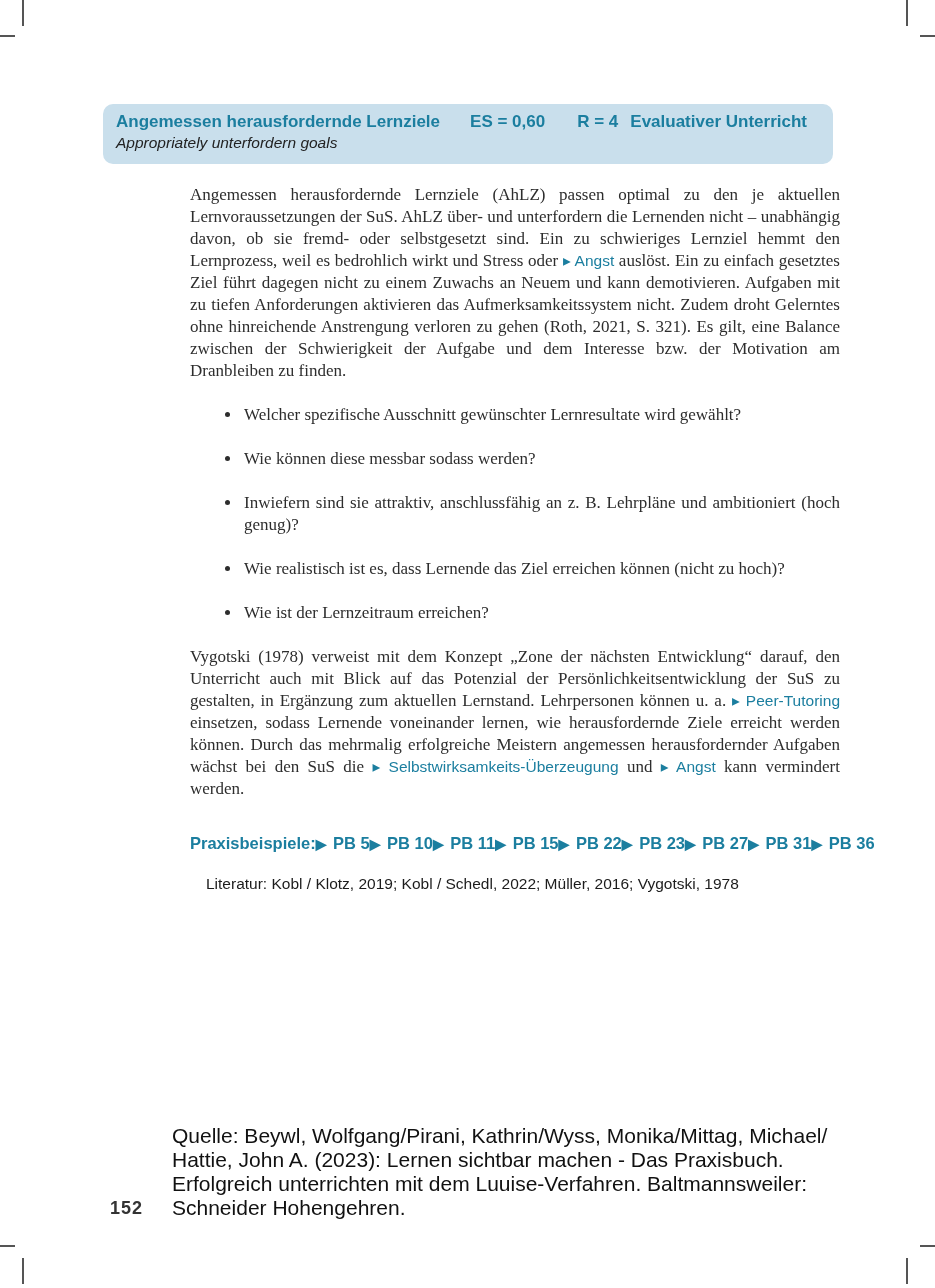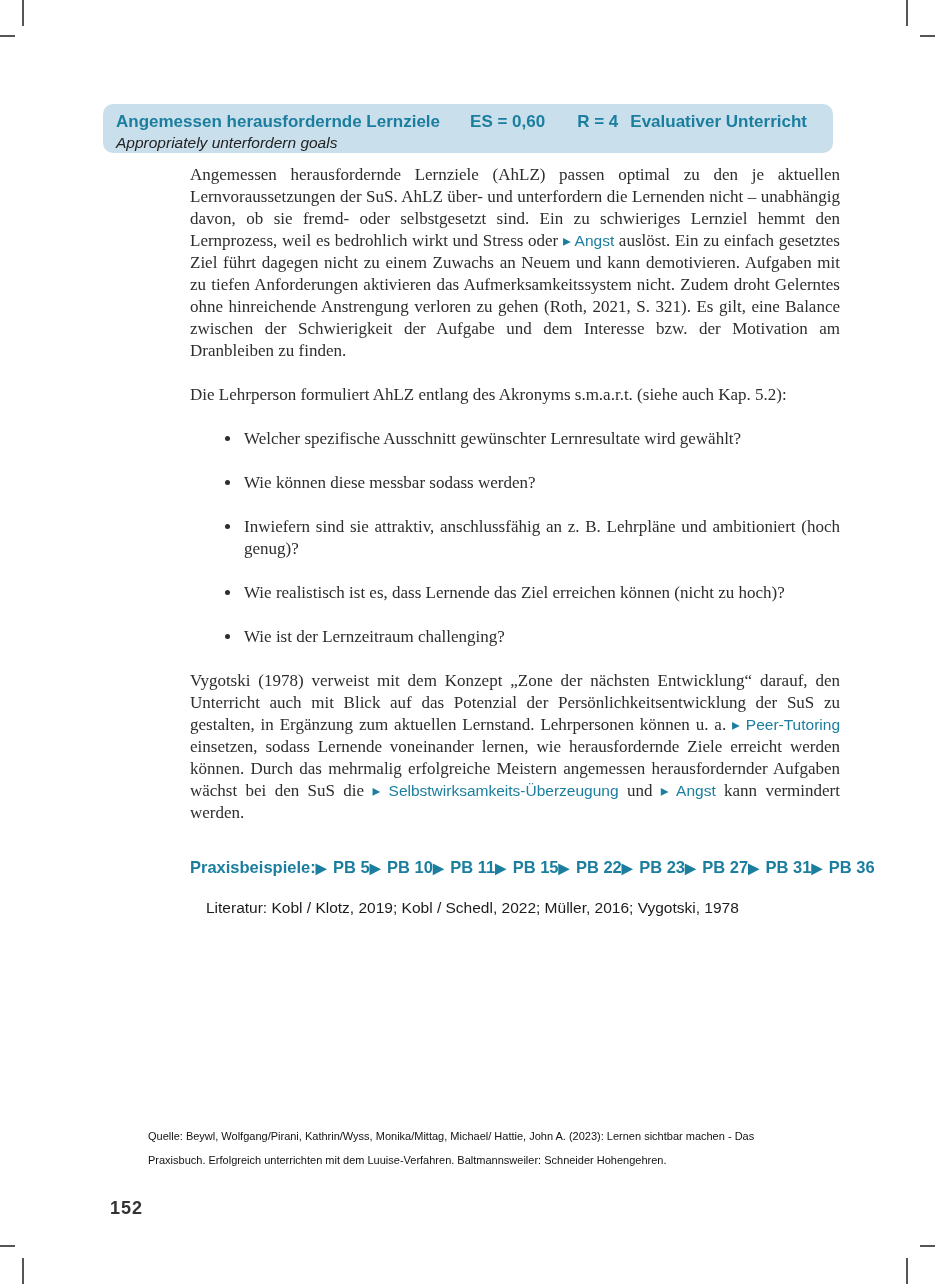--- a/index.html
+++ b/index.html
@@ -19,41 +19,41 @@
   .tl-h{left:0;top:35px;}
   .tr-v{left:906px;top:0;}
   .tr-h{right:0;top:35px;}
   .bl-h{left:0;top:1245px;}
   .bl-v{left:22px;top:1258px;height:30px;}
   .br-h{right:0;top:1245px;}
   .br-v{left:906px;top:1258px;height:30px;}
 
   
   .header-box{
-    position:absolute;left:103px;top:104px;width:730px;height:49px;
+    position:absolute;left:103px;top:104px;width:730px;height:60px;
     background:#c9dfec;border-radius:10px;
     box-sizing:border-box;padding:7px 14px 0 13px;
     font-family:"Liberation Sans", sans-serif;
   }
   .header-line1{
     display:flex;align-items:baseline;
     font-weight:bold;font-size:17px;line-height:21px;
     color:#1b7e9f;white-space:nowrap;
   }
   .h-title{margin-right:30px;}
   .h-es{margin-right:32px;}
   .h-r{margin-right:12px;}
   .header-line2{
     font-style:italic;font-size:15.5px;line-height:21px;color:#222;
     font-weight:500;
   }
 
   
   .body-col{
-    position:absolute;left:190px;top:164px;width:650px;
+    position:absolute;left:190px;top:184px;width:650px;
     font-size:17px;line-height:22px;
   }
   .para{margin:0 0 22px 0;text-align:justify;}
   .xref{
     color:#1b7e9f;text-decoration:none;cursor:pointer;
     font-family:"Liberation Sans", sans-serif;font-size:15.5px;
   }
   ul.bullets{
     list-style:disc outside;margin:0 0 22px 0;padding:0 0 0 52px;
   }
@@ -71,23 +71,23 @@
   .pb-item{white-space:nowrap;margin-left:0;cursor:pointer;}
   .pb-arrow{font-size:14px;letter-spacing:2px;}
   .literatur{
     margin:16px;
     font-family:"Liberation Sans", sans-serif;
     font-size:15.5px;line-height:22px;color:#1c1c1c;font-weight:normal;
   }
 
   
   .quelle{
-    position:absolute;left:148px;top:1124px;width:660px;
+    position:absolute;left:172px;top:1124px;width:660px;
     font-family:"Liberation Sans", sans-serif;
-    font-size:11px;line-height:24px;color:#111;
+    font-size:21px;line-height:24px;color:#111;
   }
   .pagenum{
     position:absolute;left:110px;top:1198px;
     font-family:"Liberation Sans", sans-serif;
     font-weight:bold;font-size:18px;color:#333;letter-spacing:1px;
   }
 </style>
 </head>
 <body>
 
@@ -109,28 +109,27 @@
       <span class="h-r">R = 4</span>
       <span class="h-cat">Evaluativer Unterricht</span>
     </div>
     <div class="header-line2">Appropriately unterfordern goals</div>
   </div>
 
   <div class="body-col">
 
     <p class="para"><span>Angemessen herausfordernde Lernziele (AhLZ) passen optimal zu den je aktuellen Lernvoraussetzungen der SuS. AhLZ über- und unterfordern die Lernenden nicht – unabhängig davon, ob sie fremd- oder selbstgesetzt sind. Ein zu schwieriges Lernziel hemmt den Lernprozess, weil es bedrohlich wirkt und Stress oder </span><a class="xref">▸ Angst</a><span> auslöst. Ein zu einfach gesetztes Ziel führt dagegen nicht zu einem Zuwachs an Neuem und kann demotivieren. Aufgaben mit zu tiefen Anforderungen aktivieren das Aufmerksamkeitssystem nicht. Zudem droht Gelerntes ohne hinreichende Anstrengung verloren zu gehen (Roth, 2021, S. 321). Es gilt, eine Balance zwischen der Schwierigkeit der Aufgabe und dem Interesse bzw. der Motivation am Dranbleiben zu finden.</span></p>
 
-    <p class="para">Die Lehrperson formuliert AhLZ entlang des Akronyms s.m.a.r.t. (siehe auch Kap. 5.2):</p>
 
     <ul class="bullets">
       <li>Welcher spezifische Ausschnitt gewünschter Lernresultate wird gewählt?</li>
       <li>Wie können diese messbar sodass werden?</li>
       <li>Inwiefern sind sie attraktiv, anschlussfähig an z. B. Lehrpläne und ambitioniert (hoch genug)?</li>
       <li>Wie realistisch ist es, dass Lernende das Ziel erreichen können (nicht zu hoch)?</li>
-      <li>Wie ist der Lernzeitraum challenging?</li>
+      <li>Wie ist der Lernzeitraum erreichen?</li>
     </ul>
 
 
     <p class="para"><span>Vygotski (1978) verweist mit dem Konzept „Zone der nächsten Entwicklung“ darauf, den Unterricht auch mit Blick auf das Potenzial der Persönlichkeitsentwicklung der SuS zu gestalten, in Ergänzung zum aktuellen Lernstand. Lehrpersonen können u. a. </span><a class="xref">▸ Peer-Tutoring</a><span> einsetzen, sodass Lernende voneinander lernen, wie herausfordernde Ziele erreicht werden können. Durch das mehrmalig erfolgreiche Meistern angemessen herausfordernder Aufgaben wächst bei den SuS die </span><a class="xref">▸ Selbstwirksamkeits-Überzeugung</a><span> und </span><a class="xref">▸ Angst</a><span> kann vermindert werden.</span></p>
 
     <p class="praxis"><span class="praxis-label">Praxisbeispiele:</span><span class="pb-item"><span class="pb-arrow">▶</span> <span>PB 5</span></span><span class="pb-item"><span class="pb-arrow">▶</span> <span>PB 10</span></span><span class="pb-item"><span class="pb-arrow">▶</span> <span>PB 11</span></span><span class="pb-item"><span class="pb-arrow">▶</span> <span>PB 15</span></span><span class="pb-item"><span class="pb-arrow">▶</span> <span>PB 22</span></span><span class="pb-item"><span class="pb-arrow">▶</span> <span>PB 23</span></span><span class="pb-item"><span class="pb-arrow">▶</span> <span>PB 27</span></span><span class="pb-item"><span class="pb-arrow">▶</span> <span>PB 31</span></span><span class="pb-item"><span class="pb-arrow">▶</span> <span>PB 36</span></span></p>
 
     <p class="literatur">Literatur: Kobl / Klotz, 2019; Kobl / Schedl, 2022; Müller, 2016; Vygotski, 1978</p>
 
   </div>

